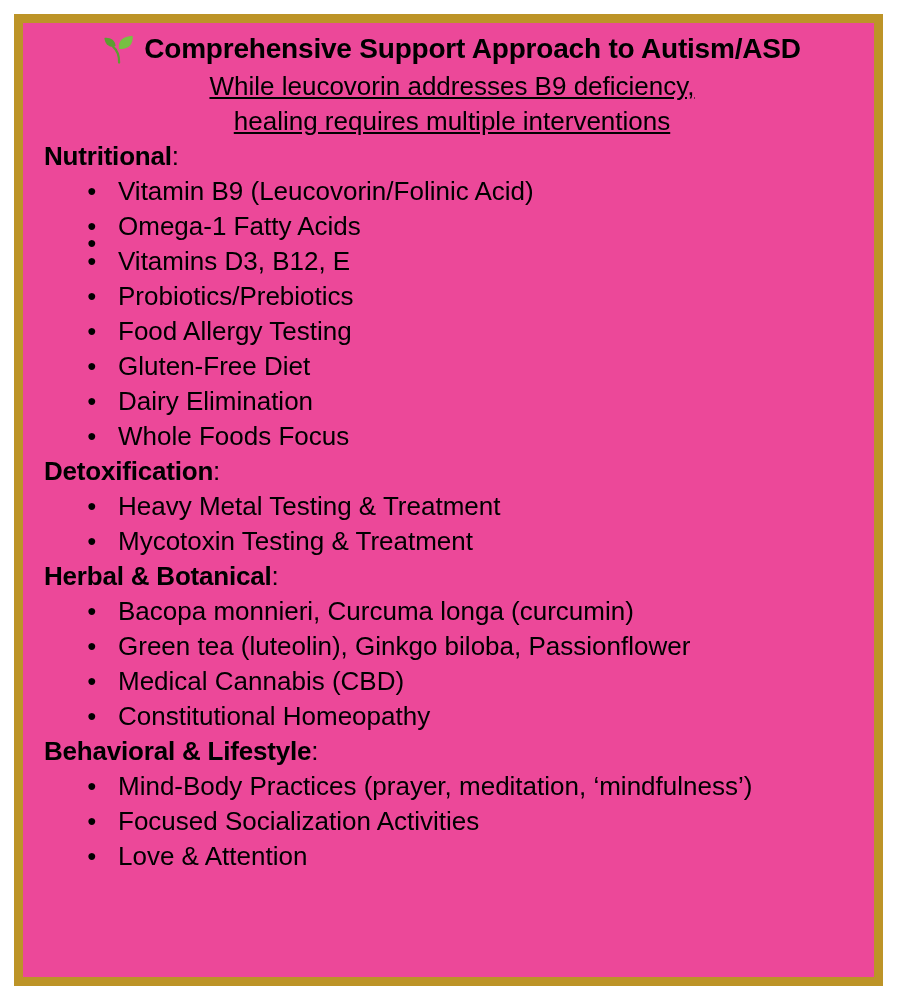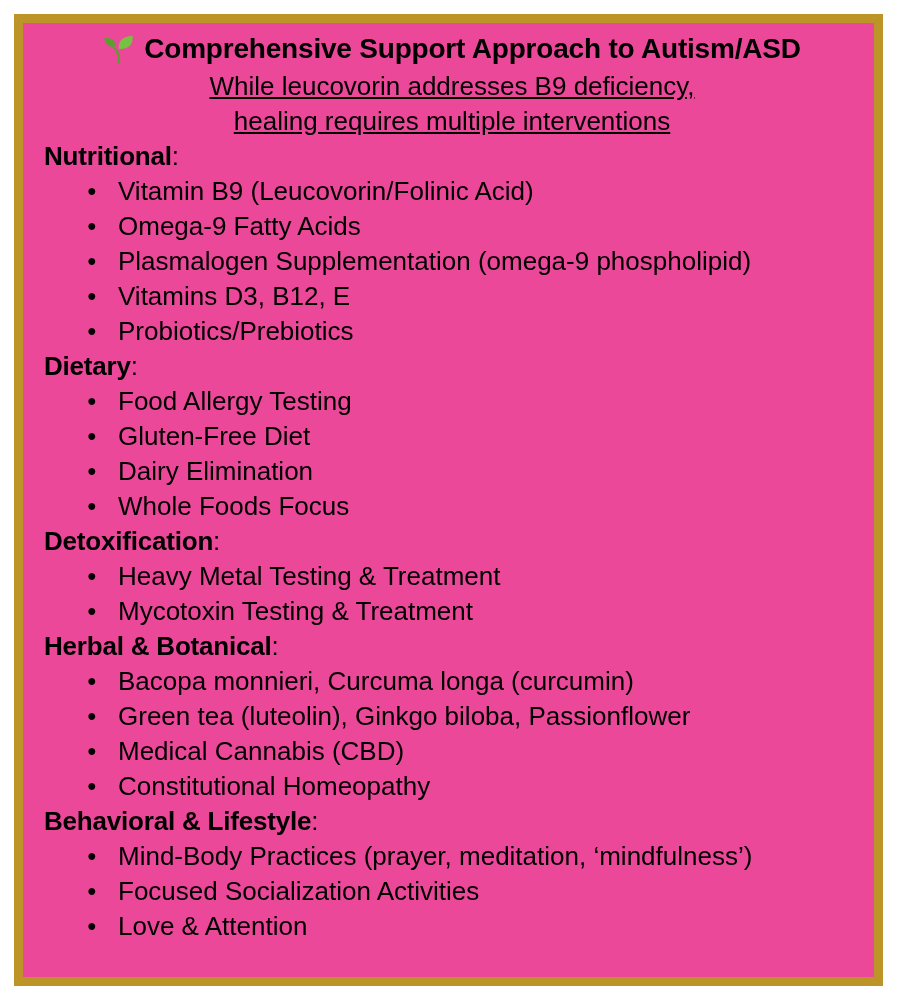--- a/index.html
+++ b/index.html
@@ -73,29 +73,28 @@
       <span class="title">Comprehensive Support Approach to Autism/ASD</span>
     </div>
 
     <div class="subtitle">While leucovorin addresses B9 deficiency,</div>
     <div class="subtitle">healing requires multiple interventions</div>
 
     <div class="section">
       <div class="section-header"><span class="label">Nutritional</span><span class="suffix">:</span></div>
       <ul class="items">
         <li><span class="bullet">●</span><span>Vitamin B9 (Leucovorin/Folinic Acid)</span></li>
-        <li><span class="bullet">●</span><span>Omega-9 Fatty Acids</span></li>
-        <li><span class="bullet">●</span><span>Plasmalogen Supplementation (omega-9 phospholipid)</span></li>
+        <li><span class="bullet">●</span><span>Omega-1 Fatty Acids</span></li>
+        <li><span class="bullet">●</span></li>
         <li><span class="bullet">●</span><span>Vitamins D3, B12, E</span></li>
         <li><span class="bullet">●</span><span>Probiotics/Prebiotics</span></li>
       </ul>
     </div>
 
     <div class="section">
-      <div class="section-header"><span class="label">Dietary</span><span class="suffix">:</span></div>
       <ul class="items">
         <li><span class="bullet">●</span><span>Food Allergy Testing</span></li>
         <li><span class="bullet">●</span><span>Gluten-Free Diet</span></li>
         <li><span class="bullet">●</span><span>Dairy Elimination</span></li>
         <li><span class="bullet">●</span><span>Whole Foods Focus</span></li>
       </ul>
     </div>
 
     <div class="section">
       <div class="section-header"><span class="label">Detoxification</span><span class="suffix">:</span></div>

